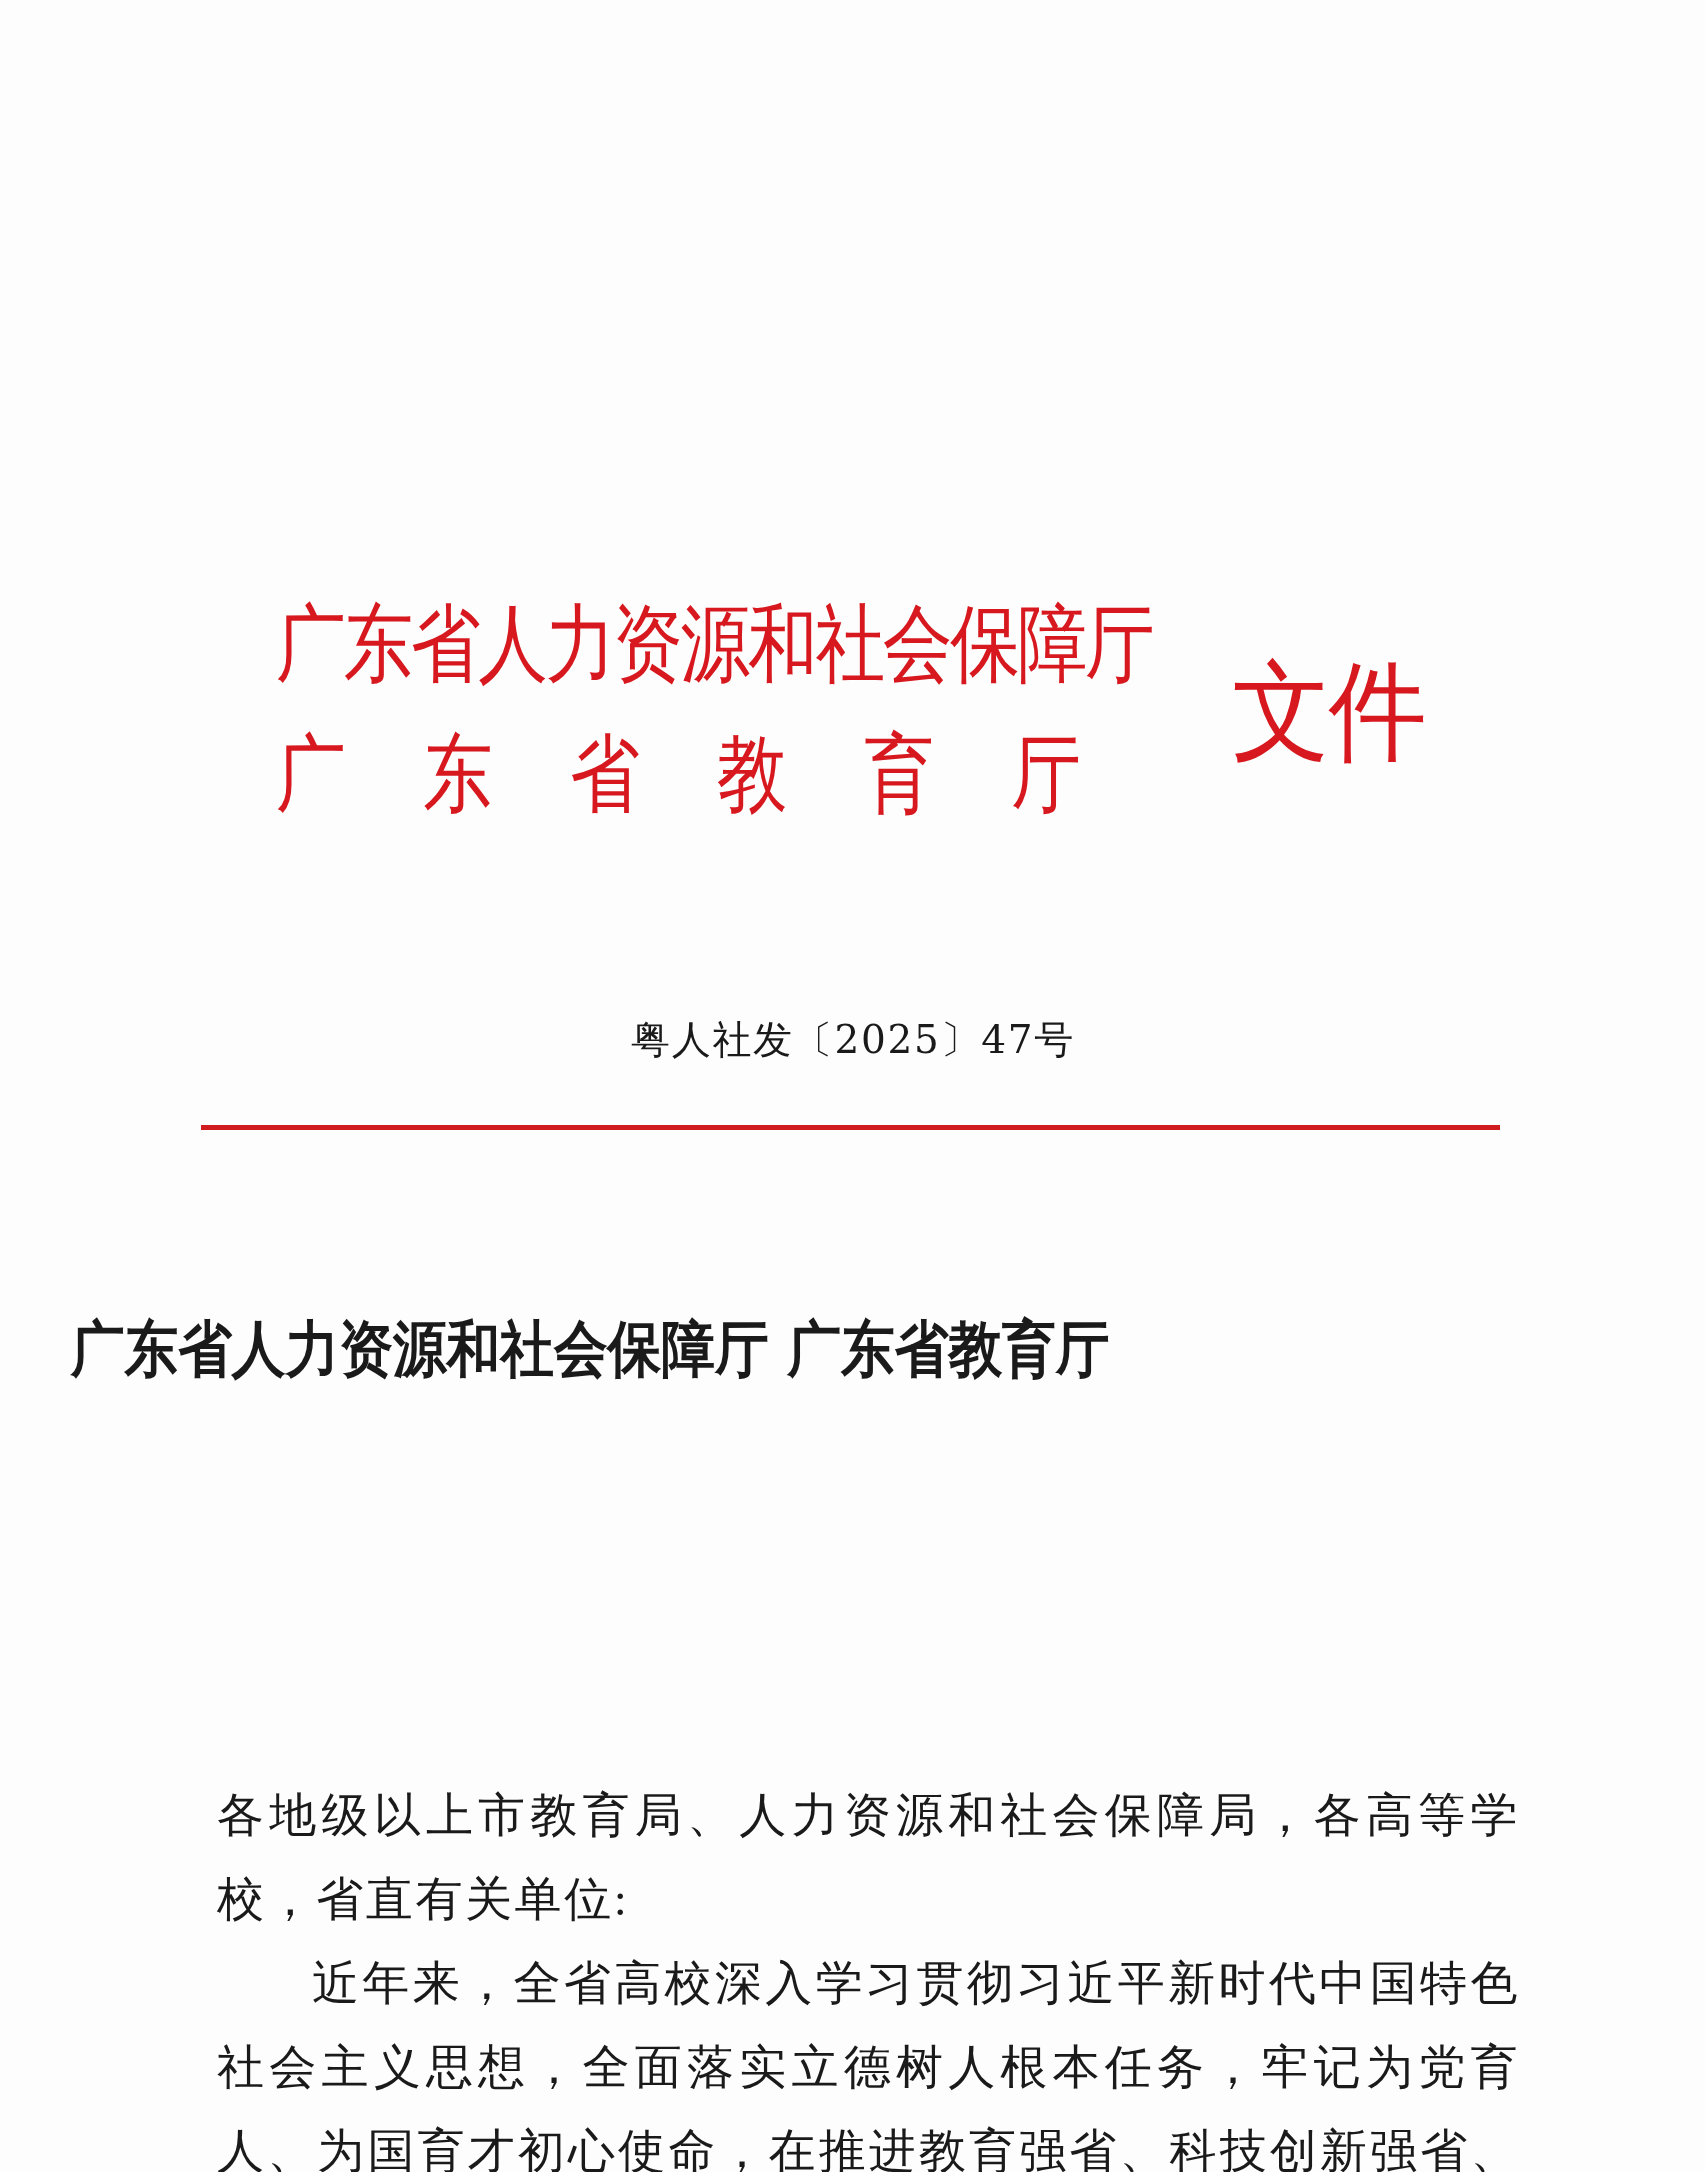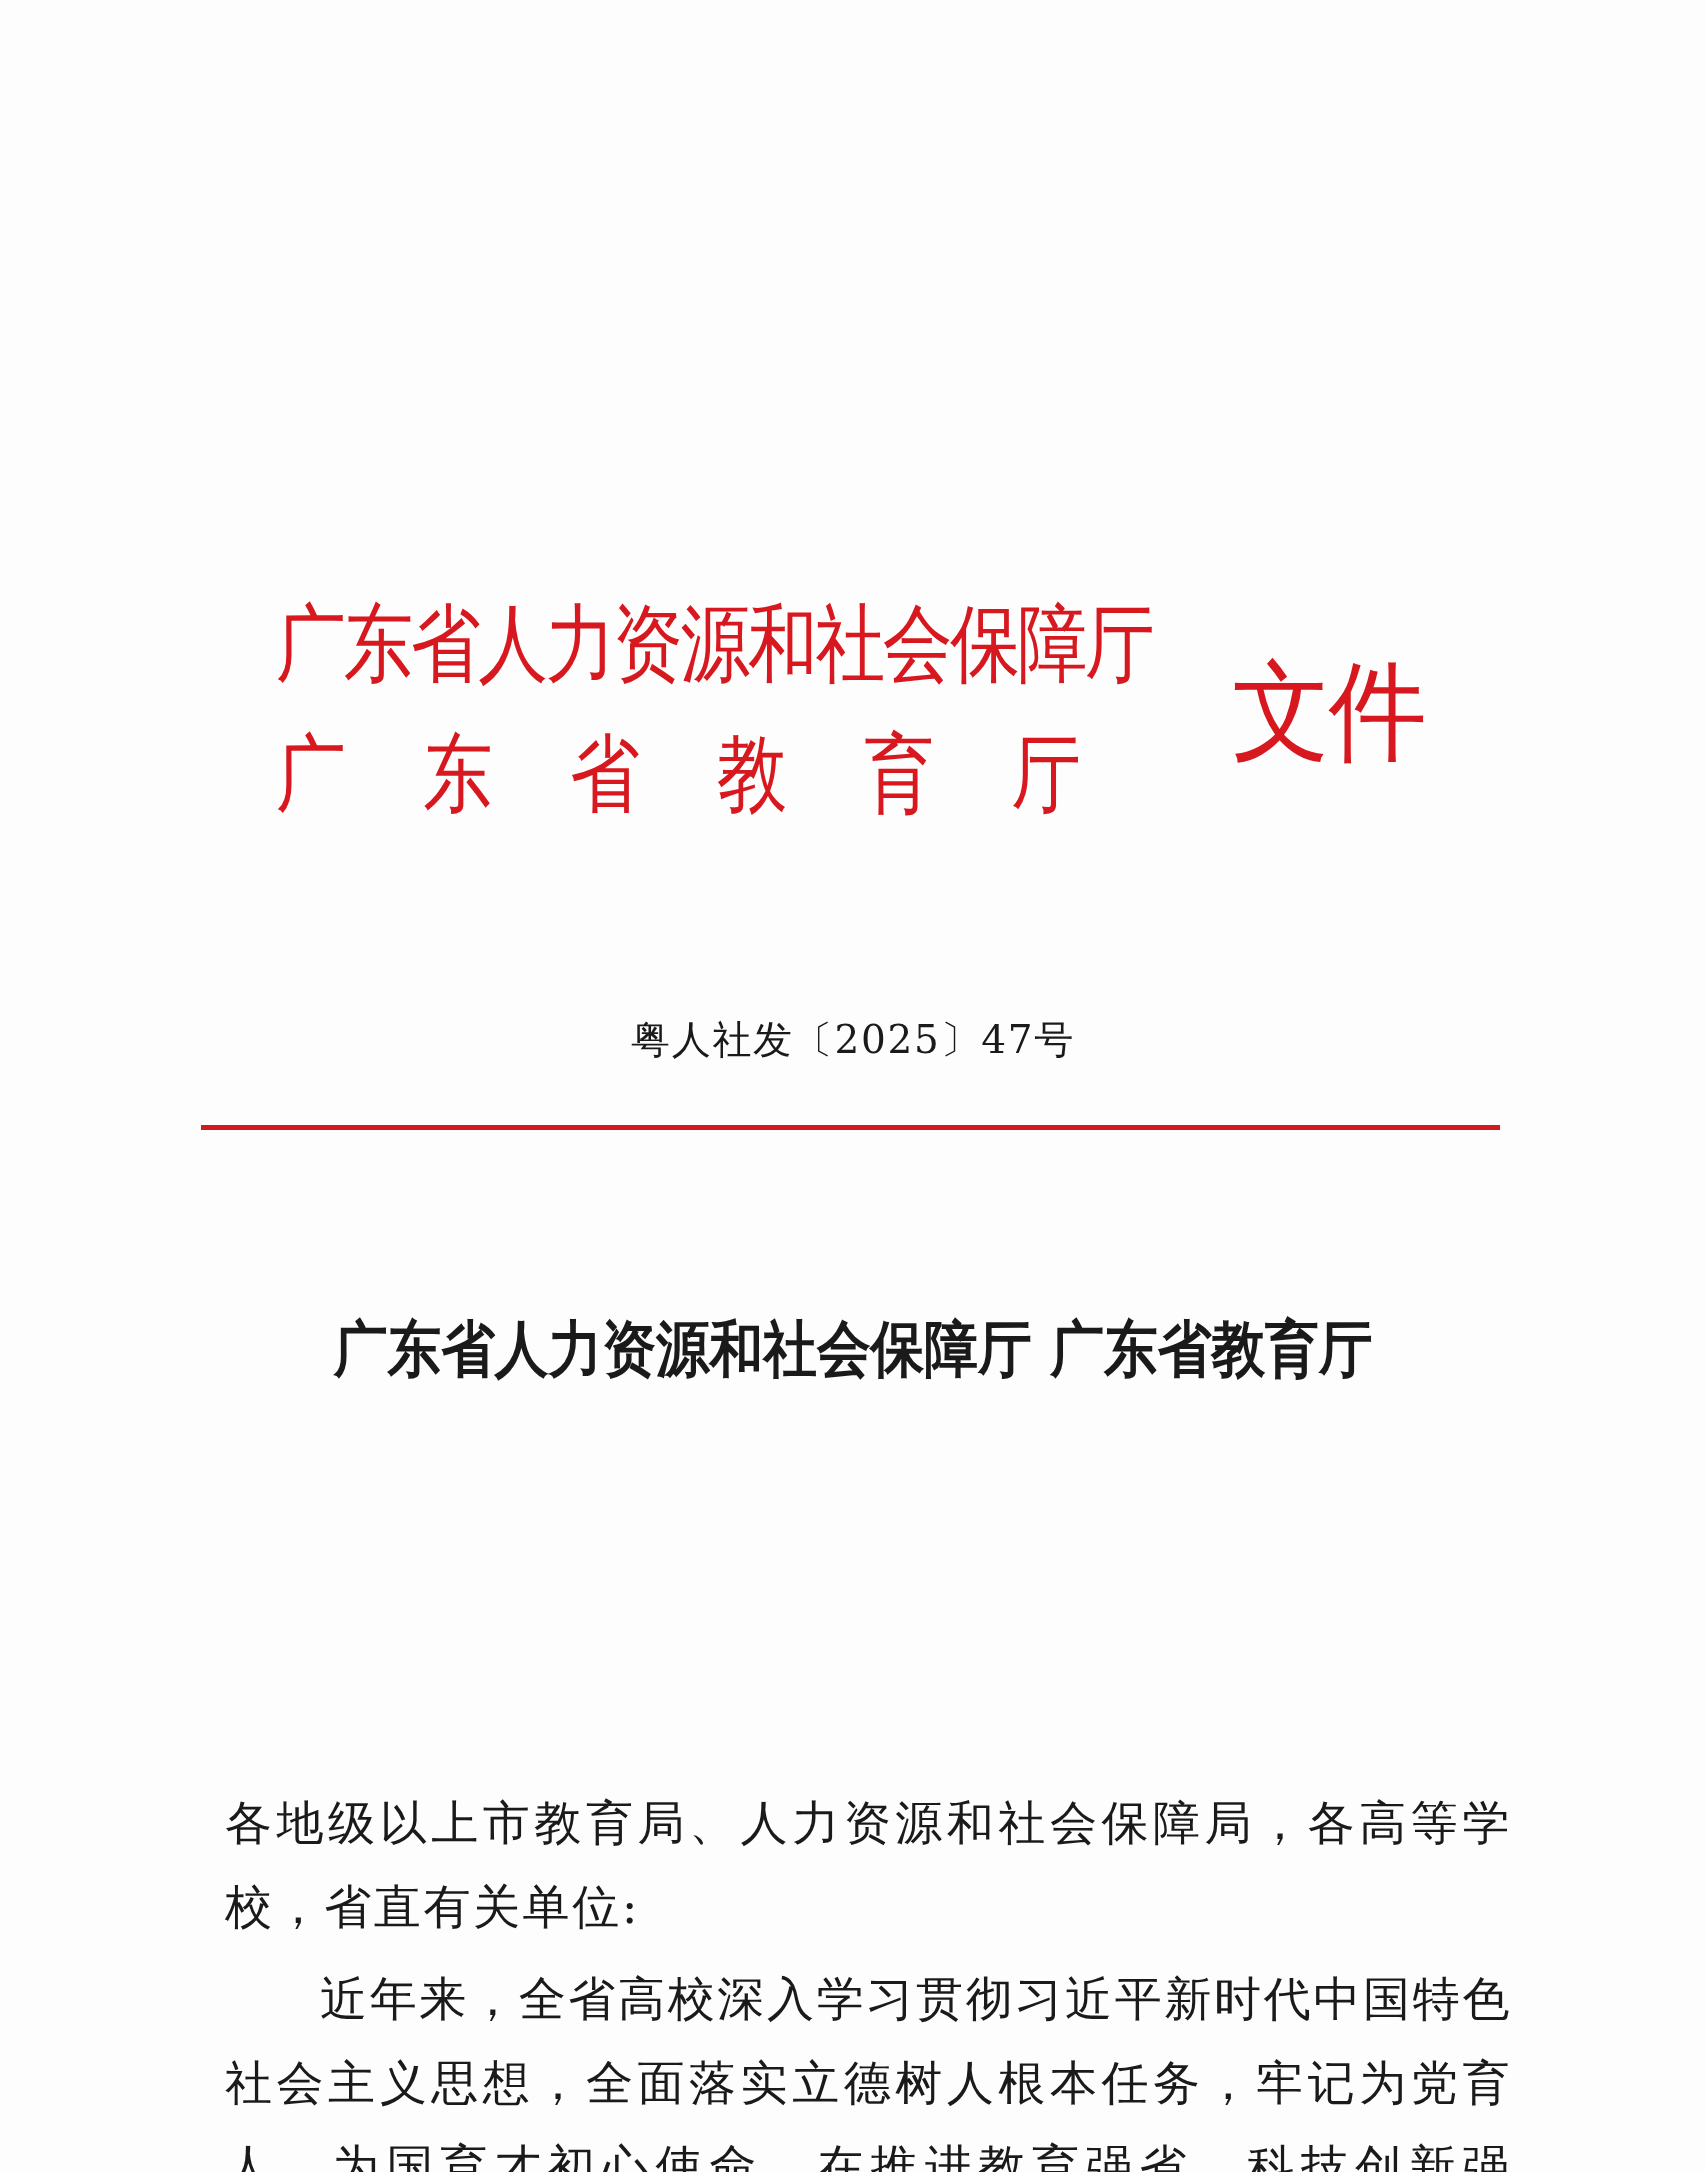--- a/index.html
+++ b/index.html
@@ -91,21 +91,20 @@
       height: 5.2px;
       background: #d01b1f;
     }
 
     
     .title {
       position: absolute;
       left: 0;
       width: 1706px;
       top: 1316px;
-      text-align: center;
       font-family: "DejaVu Sans", "Liberation Sans", sans-serif;
       font-weight: bold;
       color: #1a1a1a;
     }
     .title-line {
       display: block;
       font-size: 61px;
       line-height: 65px;
       height: 65px;
       margin-bottom: 65px;
@@ -125,21 +124,22 @@
       left: 217px;
       width: 1303px;
       top: 1773px;
       font-family: "DejaVu Serif", "Liberation Serif", serif;
       font-size: 47px;
       line-height: 84px;
       color: #1a1a1a;
       text-align: justify;
     }
     .body-text p {
-      margin: 8px;
+      margin: 0;
+      font-family: Liberation Serif, serif;
     }
     .salutation {
       letter-spacing: 2.6px;
     }
     .paragraph {
       text-indent: 95px;
       letter-spacing: 2.6px;
     }
   </style>
 </head>

